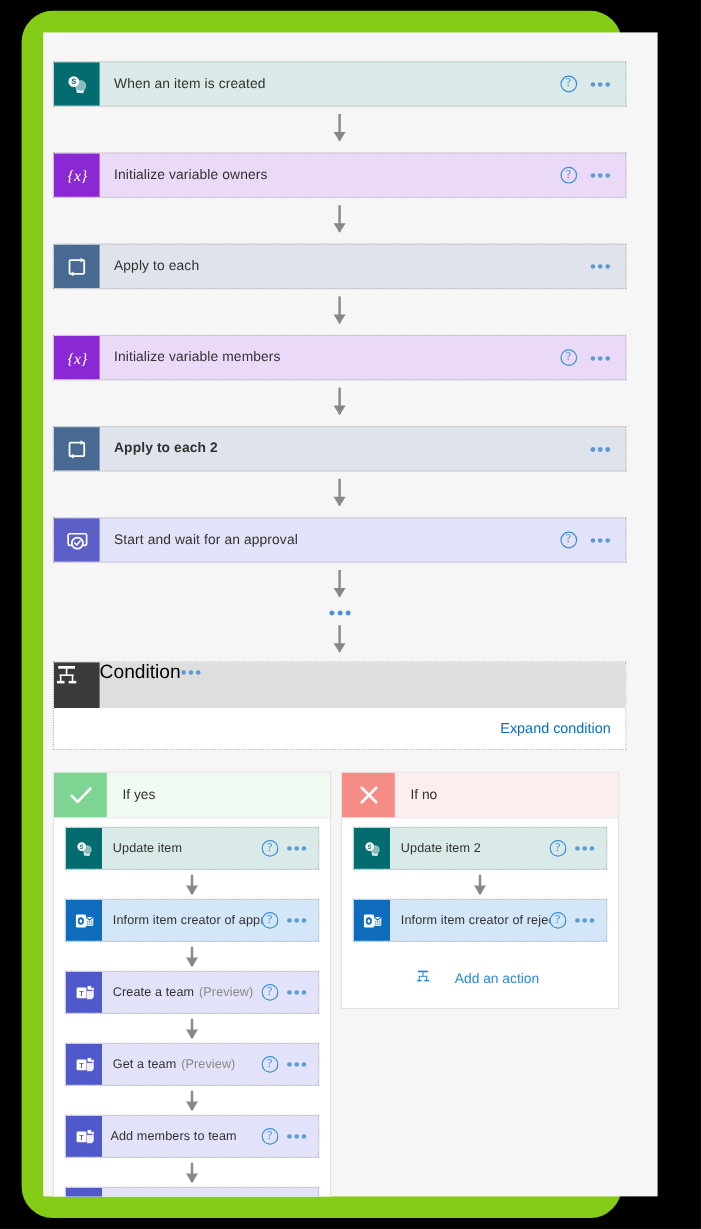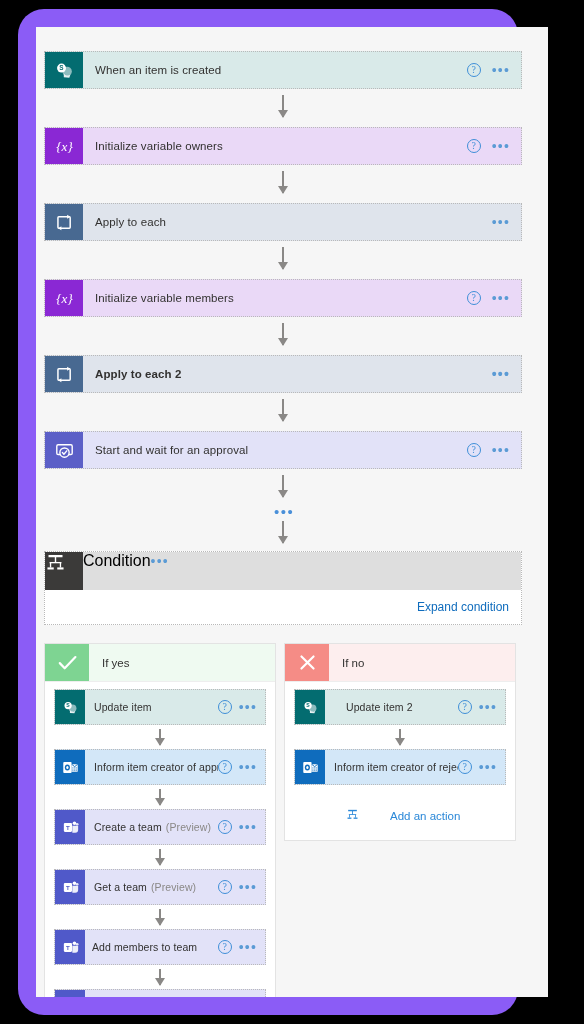--- a/index.html
+++ b/index.html
@@ -7,21 +7,21 @@
     margin: 0; padding: 0;
     width: 584px; height: 1024px;
     background: #000000;
     font-family: "Liberation Sans", sans-serif;
     overflow: hidden;
   }
   #device-card {
     position: absolute;
     left: 18px; top: 9px;
     width: 500px; height: 1006px;
-    background: #8b5cf6;
+    background: #84cc16;
     border-radius: 26px;
   }
   #canvas {
     position: absolute;
     left: 18px; top: 18px;
     width: 512px; height: 970px;
     background: #f6f6f6;
     overflow: hidden;
   }
 
@@ -139,21 +139,21 @@
   }
   #expand-condition {
     font-size: 12px;
     color: #0f6cbd;
     cursor: pointer;
   }
 
   
   #add-action {
     position: absolute;
-    display: flex; align-items: center; gap: 20px;
+    display: flex; align-items: center; gap: 9px;
     cursor: pointer;
   }
   #add-action .aa-label {
     font-size: 11.5px;
     color: #2b88d8;
   }
 </style>
 </head>
 <body>
 
@@ -399,21 +399,21 @@
       <div class="branch" style="left: 248px; top: 616px; width: 232px; height: 198px;">
         <div class="branch-head head-no">
           <span class="badge" style="background: rgb(245, 140, 134); width: 44px; min-width: 44px;">
             <svg width="25" height="25" viewBox="0 0 24 24">
               <path d="M6.2 6.2l11.6 11.6M17.8 6.2L6.2 17.8" fill="none" stroke="#ffffff" stroke-width="2.1" stroke-linecap="round"></path>
             </svg>
           </span>
           <div class="blabel">If no</div>
         </div>
       </div>
-      <div class="node" style="left: 258px; top: 662px; width: 212px; background: rgb(217, 234, 233); height: 36px; gap: 12px;">
+      <div class="node" style="left: 258px; top: 662px; width: 212px; background: rgb(217, 234, 233); height: 36px;">
         <span class="iconbox" style="background: rgb(3, 108, 112); width: 30px; min-width: 30px;">
           <svg width="17" height="17" viewBox="0 0 24 24">
             <circle cx="8.6" cy="9.2" r="5.1" fill="#ffffff"></circle>
             <text x="8.6" y="11.6" fill="#036C70" font-size="7.4" font-family="Liberation Sans, sans-serif" font-weight="bold" text-anchor="middle">S</text>
             <circle cx="15.0" cy="13.0" r="5.4" fill="#ffffff" opacity="0.55"></circle>
             <path d="M11.2 15.4a5.0 5.0 0 0 0 7.6 1.2l-1.3 3.6-6.3-.5z" fill="#ffffff" opacity="0.9"></path>
           </svg>
         </span>
         <div class="title" style="font-size: 10.5px; padding-left: 9px;">
           <span>Update item 2</span>

